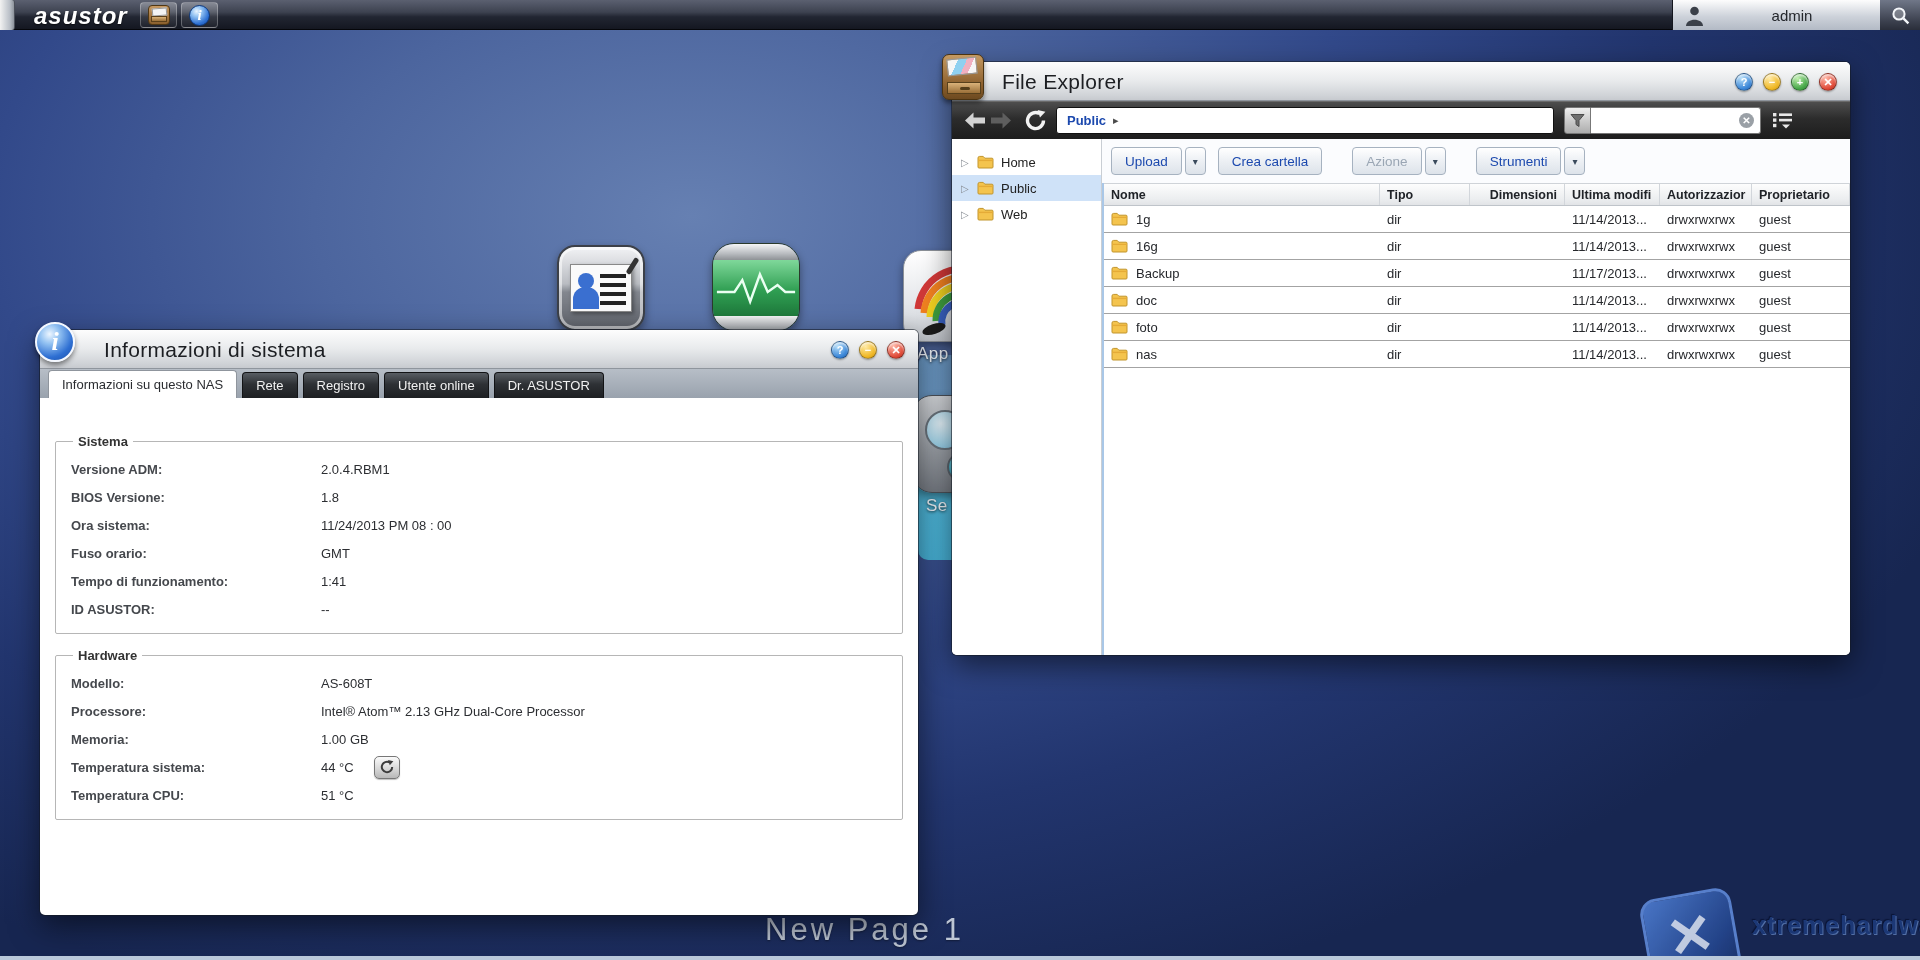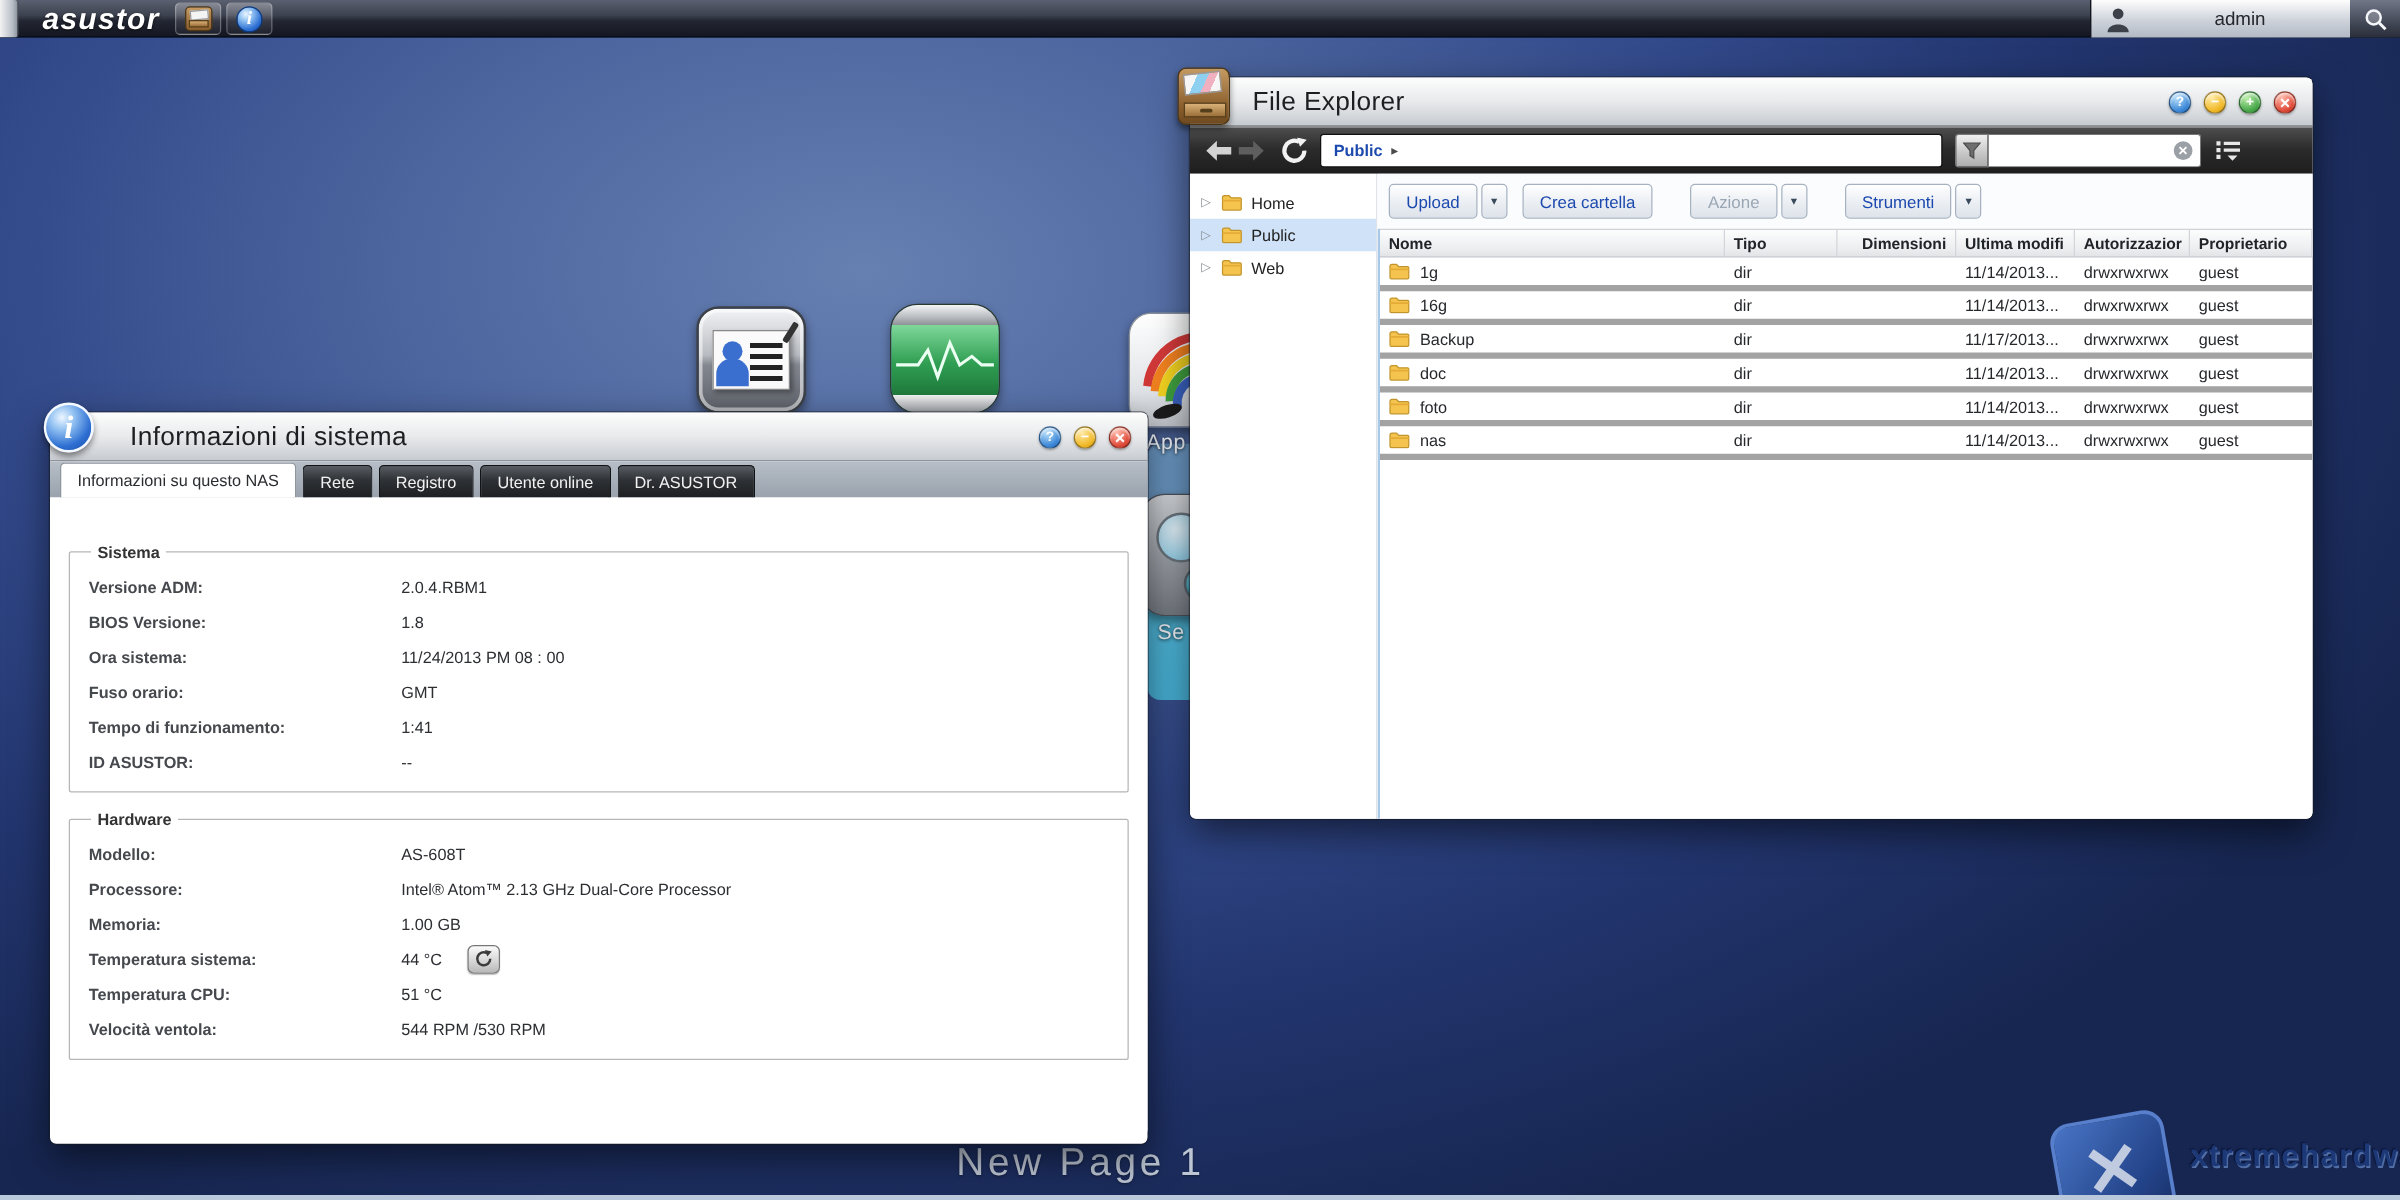--- a/index.html
+++ b/index.html
@@ -191,21 +191,21 @@
     font-size:13.5px; font-weight:normal; color:#1c49ae; cursor:pointer; white-space:nowrap; }
   .fe-btn.arrow-part { padding:0 7px; margin-left:3px; color:#3a4a5c; font-size:10px; }
   .fe-btn.disabled { color:#9aa6b4; cursor:default; }
   .fe-table { border-left:2px solid #a9c7e7; flex:1; display:flex; flex-direction:column; }
   .thead { display:flex; height:23px; background:linear-gradient(#fdfdfd,#eceef0 70%,#e2e4e7);
     border-top:1px solid #cfd3d8; border-bottom:1px solid #bfc4ca; }
   .th { font-size:12.5px; font-weight:bold; color:#1e2averif; color:#202328; line-height:22px; padding:0 7px;
     border-right:1px solid #d2d6db; overflow:hidden; white-space:nowrap; cursor:pointer; }
   .col-name{ width:276px; } .col-type{ width:90px; } .col-size{ width:95px; text-align:right; }
   .col-mod{ width:95px; } .col-perm{ width:92px; } .col-owner{ flex:1; }
-  .trow { display:flex; height:27px; align-items:center; border-bottom:5px solid #a3a3a3; cursor:pointer; }
+  .trow { display:flex; height:27px; align-items:center; border-bottom:1px solid #a3a3a3; cursor:pointer; }
   .td { font-size:13px; color:#26282c; padding:0 7px; overflow:hidden; white-space:nowrap; }
   .name-cell { display:flex; align-items:center; gap:8px; }
 
   svg { display:block; }
 </style>
 </head>
 <body>
 
 <div class="desktop"></div>
 
@@ -346,24 +346,20 @@
         <span class="mini-refresh">
           <svg width="14" height="14" viewBox="0 0 14 14">
             <path d="M12.2 7 A5.2 5.2 0 1 1 9.6 2.5" fill="none" stroke="#3c3c3c" stroke-width="2"></path>
             <polygon points="8,0 13.4,1.2 9.8,5.2" fill="#3c3c3c"></polygon>
           </svg>
         </span>
       </div>
       <div class="inforow">
           <span class="lbl">Temperatura CPU:</span>
           <span class="val">51 °C</span>
-        </div>
-      <div class="inforow">
-          <span class="lbl">Velocità ventola:</span>
-          <span class="val">544 RPM /530 RPM</span>
         </div>
     </fieldset>
   </div>
 </div>
 
 <div class="window win-fe">
   <div class="titlebar">
     <div class="fe-badge">
         <div class="ph"></div>
         <div class="dw"></div>

